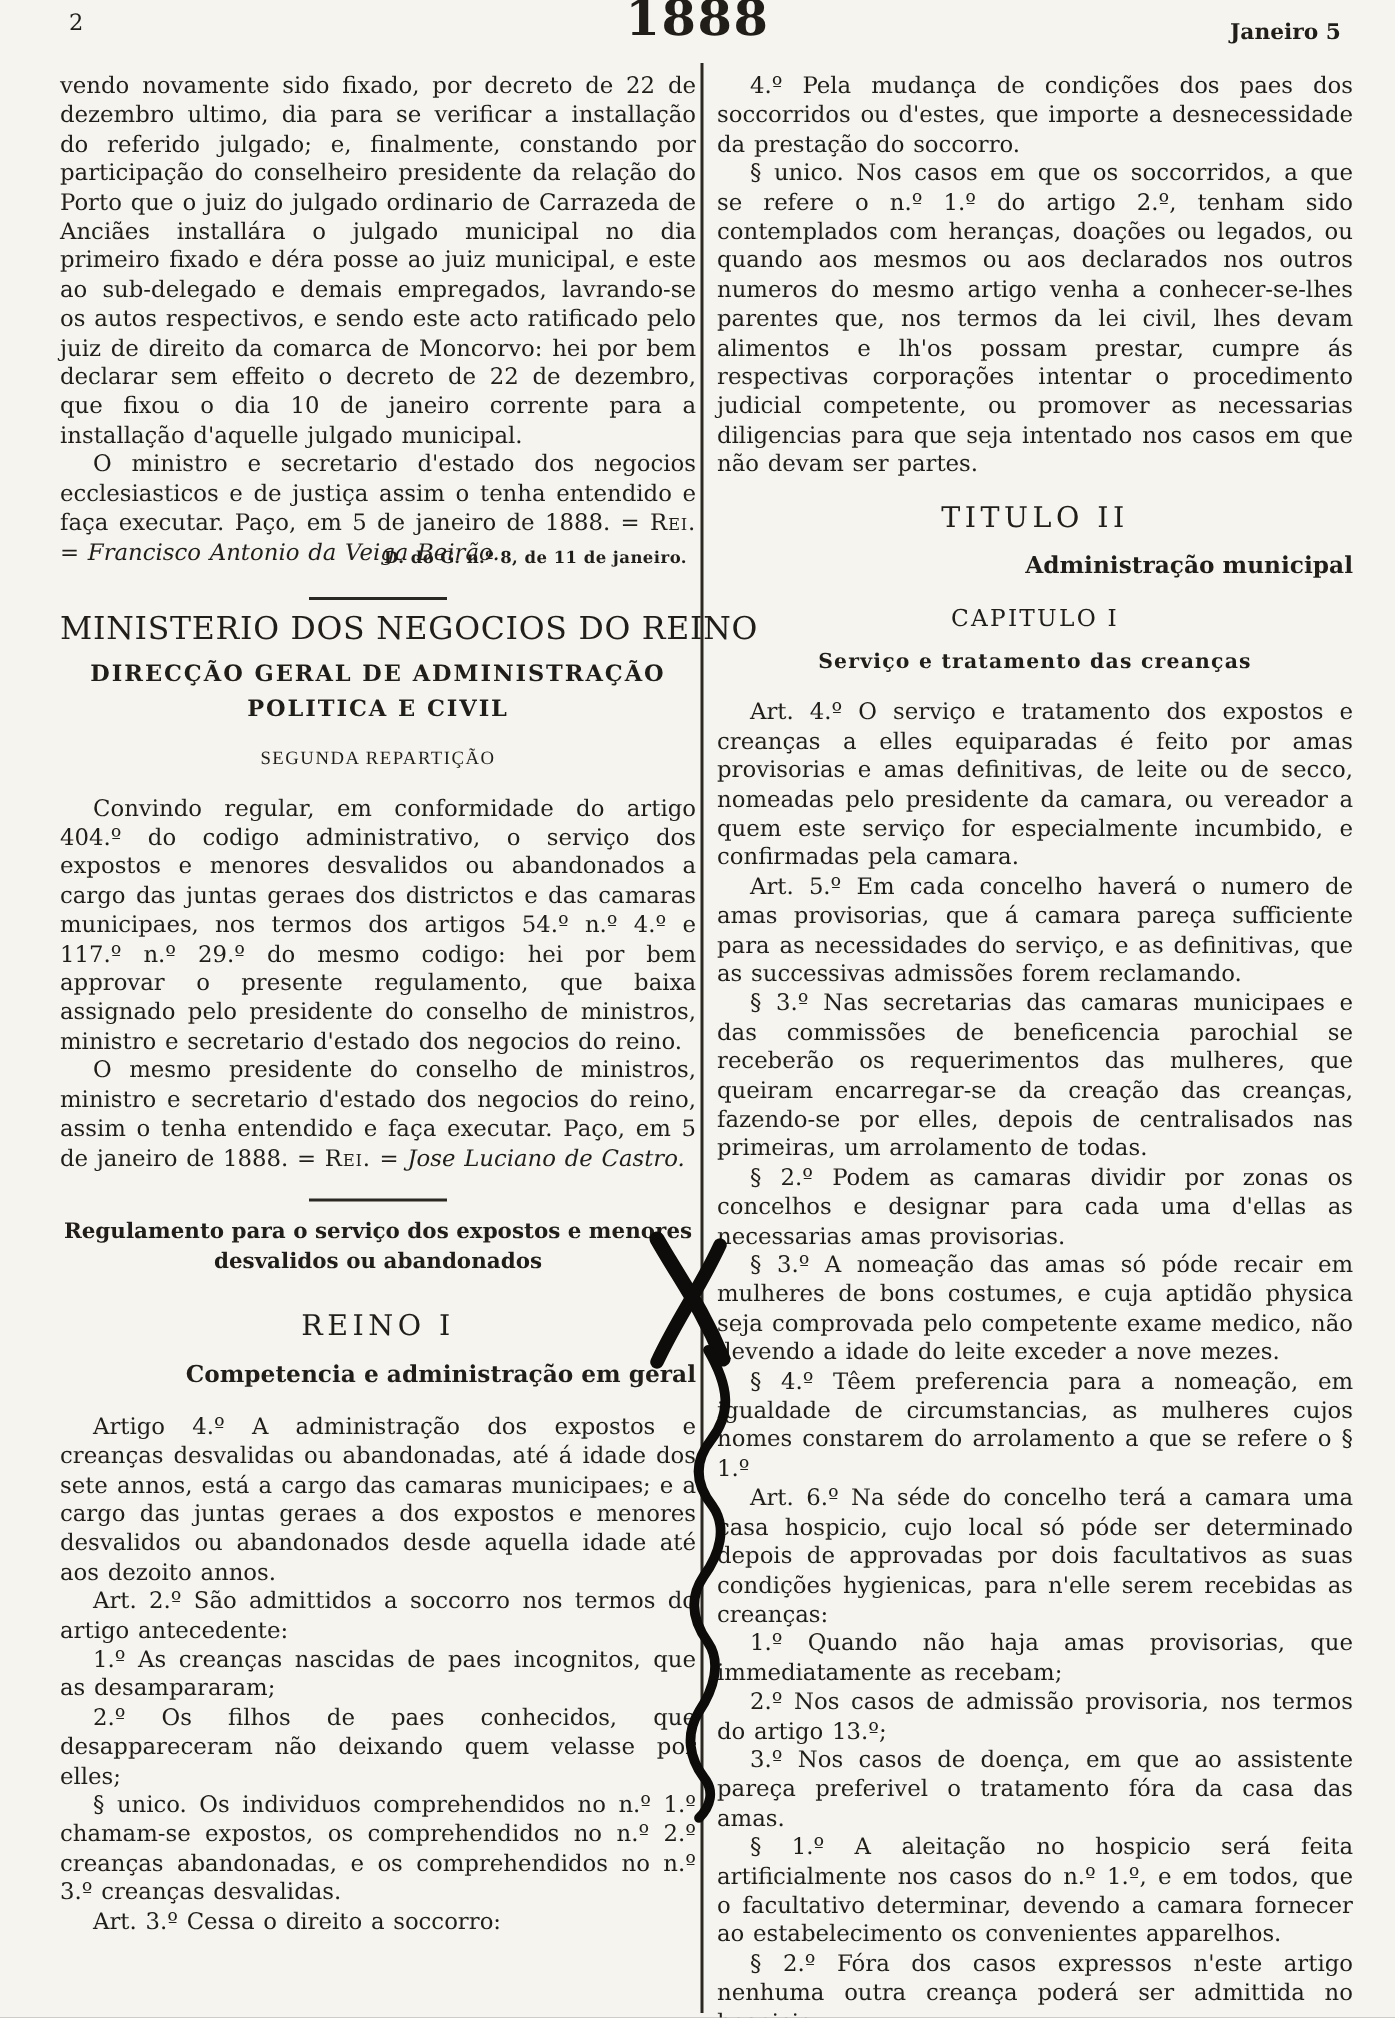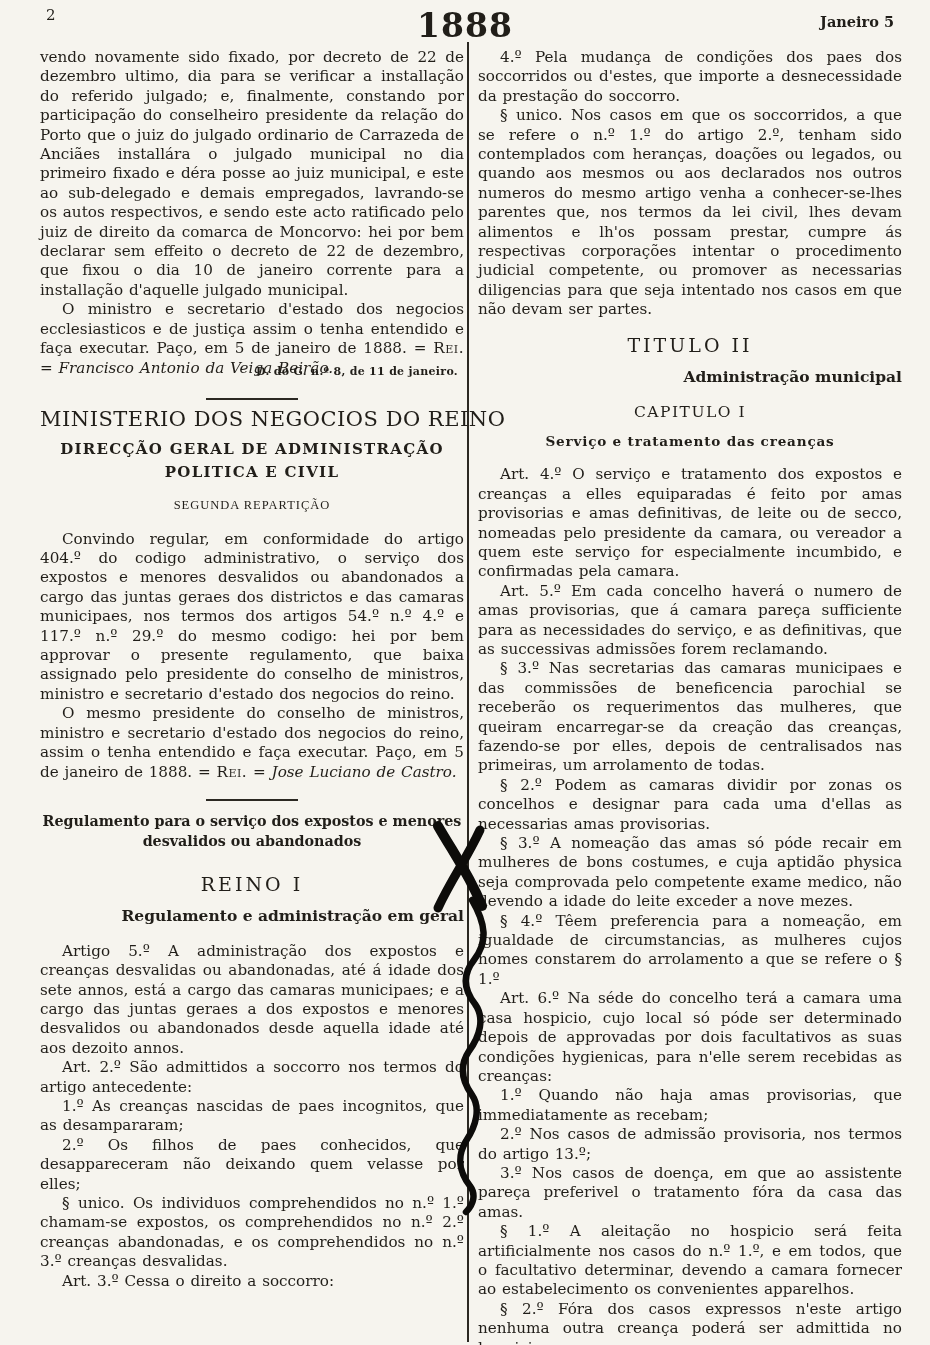--- a/index.html
+++ b/index.html
@@ -10,21 +10,21 @@
     margin:0 auto;
     background:#f6f4ee;
     color:#211e19;
     font-family:"DejaVu Serif","Liberation Serif",serif;
     font-size:15.2px;line-height:19.4px;
     overflow:hidden;
   }
   
   .header{position:relative;height:44px;}
   .page-num{position:absolute;left:46px;top:6px;font-size:15px;}
-  .year{position:absolute;left:50%;top:16px;transform:translateX(-50%);
+  .year{position:absolute;left:50%;top:2px;transform:translateX(-50%);
         font-size:33px;font-weight:bold;letter-spacing:1px;}
   .issue-date{position:absolute;right:36px;top:12px;font-size:14.5px;font-weight:bold;}
   
   .cols{display:flex;padding:4px 28px 0 40px;gap:14px;}
   .col{width:424px;}
   .gutter-line{position:absolute;left:467px;top:42px;width:1.6px;height:1300px;
         background:#2b2822;}
   
   .para{text-indent:22px;text-align:justify;word-spacing:1px;margin:0;}
   .noindent{text-indent:0;}
@@ -70,22 +70,22 @@
         <div class="ref-line">D. do G. n.º 8, de 11 de janeiro.</div>
         <div class="rule"><span></span></div>
         <div class="h-main">MINISTERIO DOS NEGOCIOS DO REINO</div>
         <div class="h-bold">DIRECÇÃO GERAL DE ADMINISTRAÇÃO POLITICA E CIVIL</div>
         <div class="h-small">SEGUNDA REPARTIÇÃO</div>
         <div class="para">Convindo regular, em conformidade do artigo 404.º do codigo administrativo, o serviço dos expostos e menores desvalidos ou abandonados a cargo das juntas geraes dos districtos e das camaras municipaes, nos termos dos artigos 54.º n.º 4.º e 117.º n.º 29.º do mesmo codigo: hei por bem approvar o presente regulamento, que baixa assignado pelo presidente do conselho de ministros, ministro e secretario d'estado dos negocios do reino.</div>
         <div class="para"><span>O mesmo presidente do conselho de ministros, ministro e secretario d'estado dos negocios do reino, assim o tenha entendido e faça executar. Paço, em 5 de janeiro de 1888. = </span><span class="sc">Rei.</span><span> = </span><span class="i">Jose Luciano de Castro.</span></div>
         <div class="rule"><span></span></div>
         <div class="h-reg">Regulamento para o serviço dos expostos e menores desvalidos ou abandonados</div>
         <div class="h-title">REINO I</div>
-        <div class="h-sub">Regulamento e administração em geral</div>
-        <div class="para">Artigo 5.º A administração dos expostos e creanças desvalidas ou abandonadas, até á idade dos sete annos, está a cargo das camaras municipaes; e a cargo das juntas geraes a dos expostos e menores desvalidos ou abandonados desde aquella idade até aos dezoito annos.</div>
+        <div class="h-sub">Competencia e administração em geral</div>
+        <div class="para">Artigo 4.º A administração dos expostos e creanças desvalidas ou abandonadas, até á idade dos sete annos, está a cargo das camaras municipaes; e a cargo das juntas geraes a dos expostos e menores desvalidos ou abandonados desde aquella idade até aos dezoito annos.</div>
         <div class="para">Art. 2.º São admittidos a soccorro nos termos do artigo antecedente:</div>
         <div class="para">1.º As creanças nascidas de paes incognitos, que as desampararam;</div>
         <div class="para">2.º Os filhos de paes conhecidos, que desappareceram não deixando quem velasse por elles;</div>
         <div class="para">§ unico. Os individuos comprehendidos no n.º 1.º chamam-se expostos, os comprehendidos no n.º 2.º creanças abandonadas, e os comprehendidos no n.º 3.º creanças desvalidas.</div>
         <div class="para">Art. 3.º Cessa o direito a soccorro:</div>
       </div>
     <div class="col" id="col-right">
         <div class="para">4.º Pela mudança de condições dos paes dos soccorridos ou d'estes, que importe a desnecessidade da prestação do soccorro.</div>
         <div class="para">§ unico. Nos casos em que os soccorridos, a que se refere o n.º 1.º do artigo 2.º, tenham sido contemplados com heranças, doações ou legados, ou quando aos mesmos ou aos declarados nos outros numeros do mesmo artigo venha a conhecer-se-lhes parentes que, nos termos da lei civil, lhes devam alimentos e lh'os possam prestar, cumpre ás respectivas corporações intentar o procedimento judicial competente, ou promover as necessarias diligencias para que seja intentado nos casos em que não devam ser partes.</div>
         <div class="h-title">TITULO II</div>

